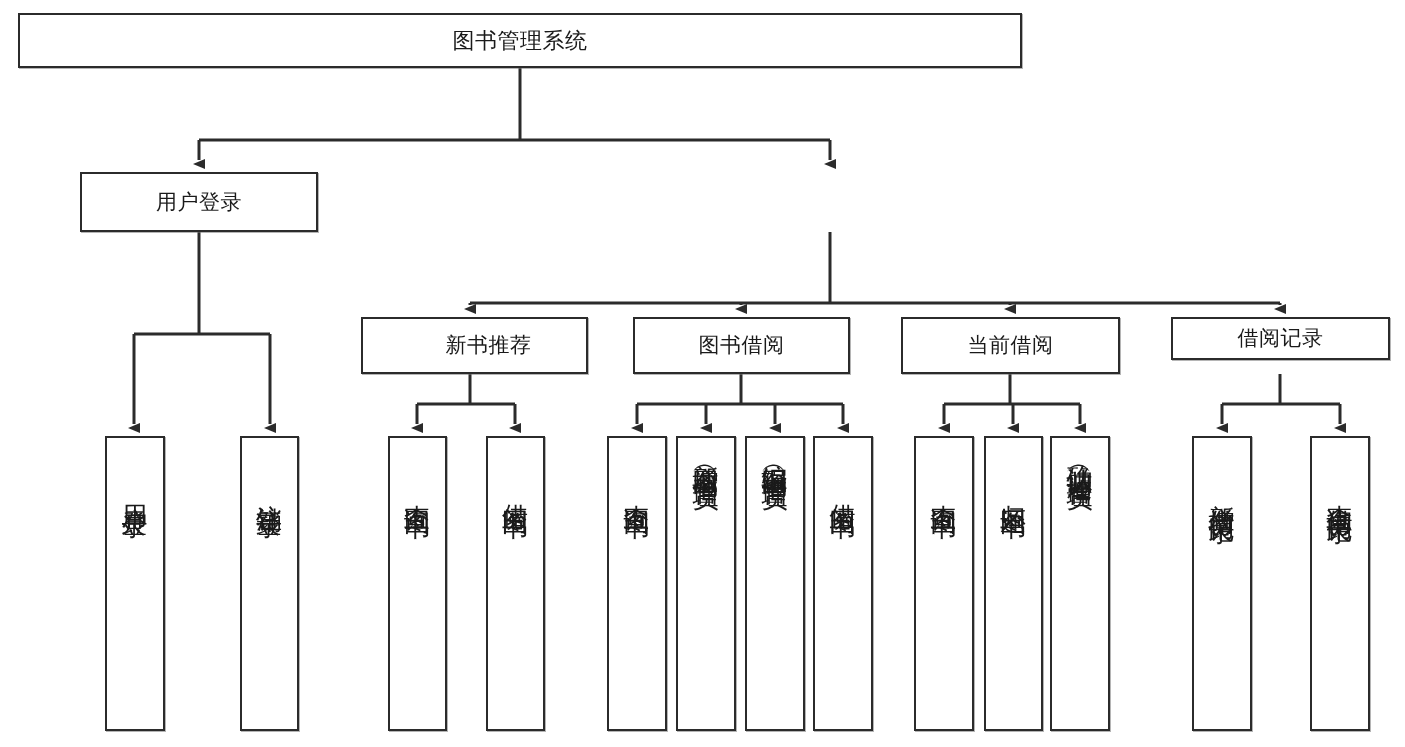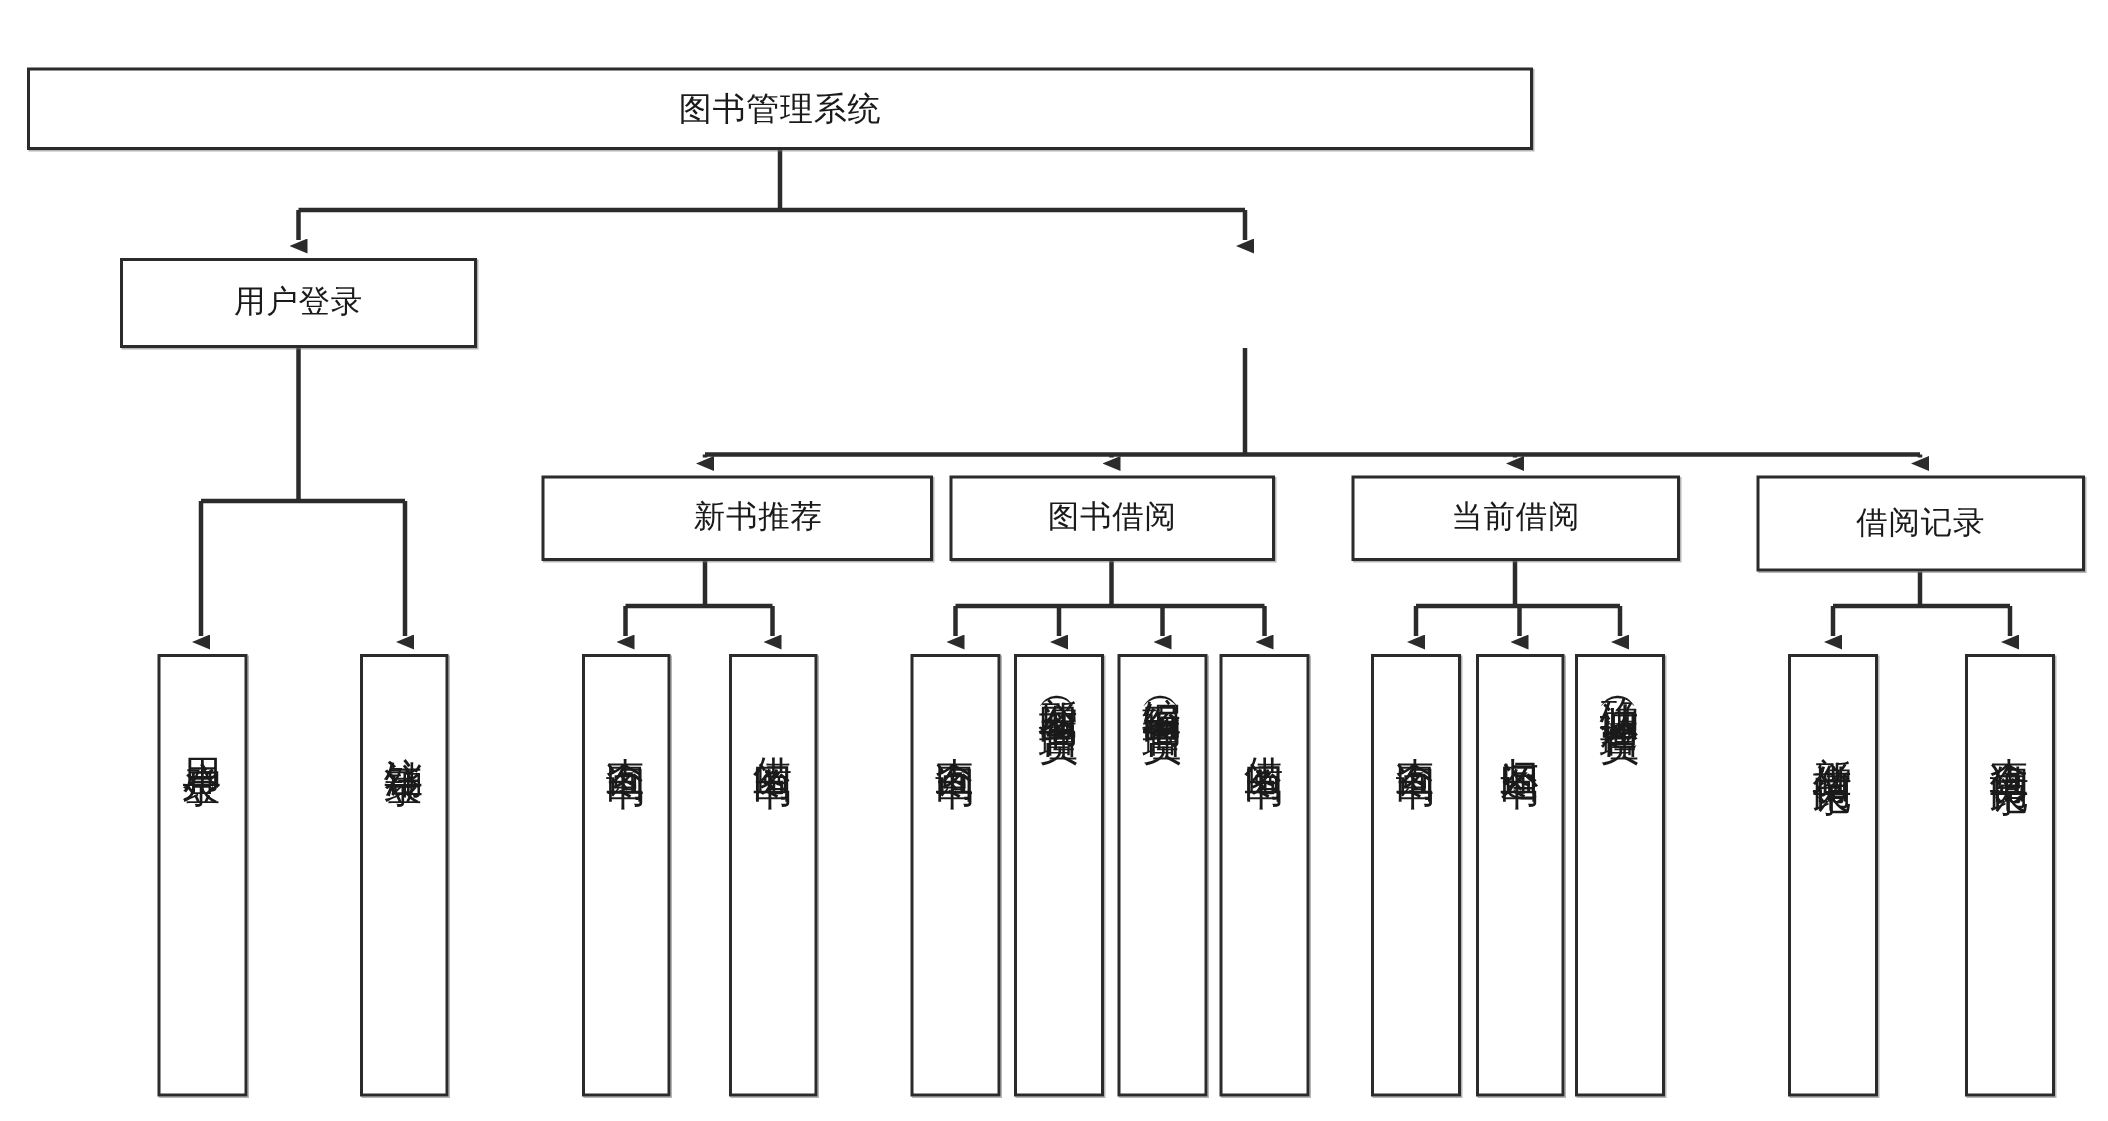--- a/index.html
+++ b/index.html
@@ -129,38 +129,38 @@
       <path d="M1013,404 L1013,424" marker-end="url(#arrow)"></path>
       <path d="M1080,404 L1080,424" marker-end="url(#arrow)"></path>
 
       <path d="M1280,374 L1280,404"></path>
       <path d="M1222,404 L1340,404"></path>
       <path d="M1222,404 L1222,424" marker-end="url(#arrow)"></path>
       <path d="M1340,404 L1340,424" marker-end="url(#arrow)"></path>
     </g>
   </svg>
 
-  <div class="node horiz root" style="left: 18px; top: 13px; width: 1004px; height: 55px; margin-top: 32px;">
+  <div class="node horiz root" style="left: 18px; top: 13px; width: 1004px; height: 55px;">
     <span class="label">图书管理系统</span>
   </div>
 
   <div class="node horiz" style="left: 80px; top: 172px; width: 238px; height: 60px;">
     <span class="label">用户登录</span>
   </div>
 
-  <div class="node horiz" style="left: 361px; top: 317px; width: 261px; height: 57px; padding-left: 28px;">
+  <div class="node horiz" style="left: 361px; top: 317px; width: 227px; height: 57px; padding-left: 28px;">
     <span class="label">新书推荐</span>
   </div>
   <div class="node horiz" style="left: 633px; top: 317px; width: 217px; height: 57px;">
     <span class="label">图书借阅</span>
   </div>
   <div class="node horiz" style="left: 901px; top: 317px; width: 219px; height: 57px;">
     <span class="label">当前借阅</span>
   </div>
-  <div class="node horiz" style="left: 1171px; top: 317px; width: 219px; height: 64px;">
+  <div class="node horiz" style="left: 1171px; top: 317px; width: 219px; height: 43px; font-family: Liberation Serif, serif;">
     <span class="label">借阅记录</span>
   </div>
 
   <div class="node vert mid" style="left: 105px; top: 436px; width: 60px; height: 295px;">
     <span class="label">用户登录</span>
   </div>
   <div class="node vert mid" style="left: 240px; top: 436px; width: 59px; height: 295px;">
     <span class="label">注销登录</span>
   </div>
   <div class="node vert mid" style="left: 388px; top: 436px; width: 59px; height: 295px;">

